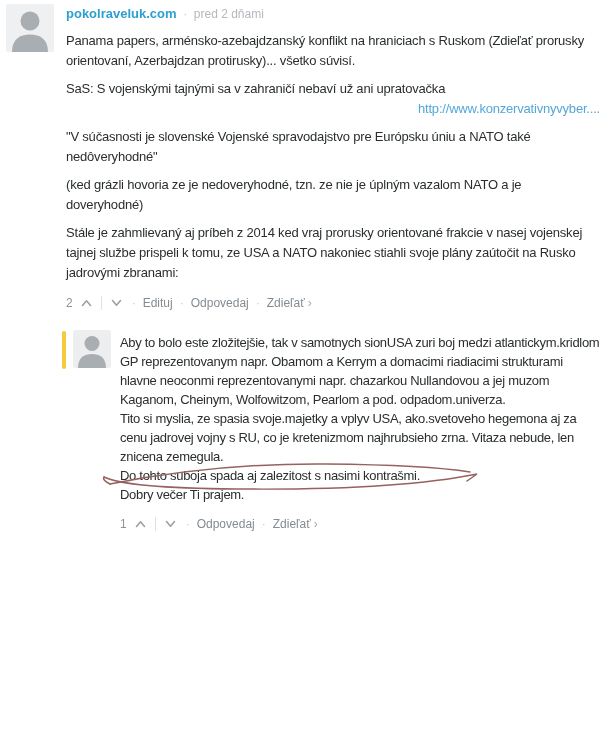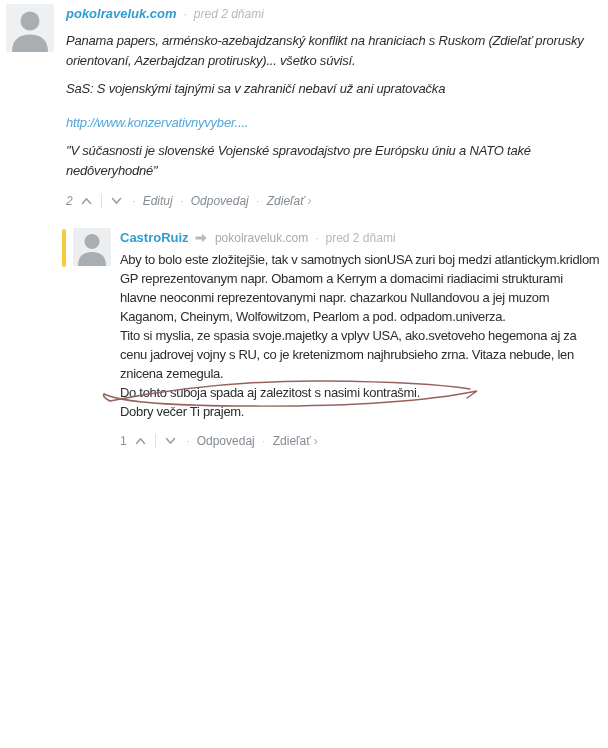--- a/index.html
+++ b/index.html
@@ -1,34 +1,34 @@
 <!DOCTYPE html>
 <html><head>
 <meta charset="utf-8">
 <style>
   html,body{margin:0;padding:0;background:#fff;}
   body{width:608px;height:748px;overflow:hidden;
        font-family:"Liberation Sans",sans-serif;color:#2a2e2e;}
   .thread{padding:4px 8px 0 6px;}
   
-  .comment{display:flex;align-items:flex-start;font-style:italic;}
+  .comment{display:flex;align-items:flex-start;}
   .avatar{flex:none;background:#eef0f2;border-radius:3px;overflow:hidden;cursor:pointer;}
   .avatar.a48{width:48px;height:48px;}
   .avatar.a38{width:38px;height:38px;}
   .cbody{margin-left:12px;flex:1;min-width:0;}
   .chead{font-size:13px;line-height:17px;margin:1px 0 2px;white-space:nowrap;}
   .uname{color:#2e9fd1;font-weight:bold;text-decoration:none;cursor:pointer;}
   .replyto{color:#a4abb1;font-size:12px;text-decoration:none;cursor:pointer;}
   .meta-sep{color:#c0c5c9;font-size:12px;margin:0 3px;}
   .time{color:#b3b9be;font-size:12px;text-decoration:none;cursor:pointer;}
   .arrow-ic{display:inline-block;vertical-align:-1px;margin:0 4px 0 3px;}
   
   .cpar{font-size:13px;line-height:20px;letter-spacing:-0.2px;margin:8px 0;max-width:540px;}
   .cpar.nogap-b{margin-bottom:0;}
-  .cpar.nogap-t{margin-top:14px;}
+  .cpar.nogap-t{margin-top:0;text-align:right;}
   .blink{color:#55a7d8;text-decoration:none;cursor:pointer;}
   
   .actions{display:flex;align-items:center;font-size:12px;color:#878e94;
            margin:13px 0 6px;user-select:none;}
   .vcount{margin-right:5px;color:#8d949a;}
   .chev{display:inline-flex;align-items:center;cursor:pointer;padding:0 3px;}
   .vdiv{width:1px;height:14px;background:#dfe2e5;margin:0 6px;}
   .adot{color:#c5c9cd;margin:0 7px;}
   .albtn{color:#848b91;text-decoration:none;cursor:pointer;}
   .shchev{color:#a7adb2;margin-left:3px;}
@@ -61,20 +61,22 @@
         <span class="meta-sep">·</span>
         <a class="time">pred 2 dňami</a>
       </div>
 
       <p class="cpar">Panama papers, arménsko-azebajdzanský konflikt na hraniciach s Ruskom (Zdieľať prorusky orientovaní, Azerbajdzan protirusky)... všetko súvisí.</p>
       <p class="cpar nogap-b">SaS: S vojenskými tajnými sa v zahraničí nebaví už ani upratovačka</p>
       <p class="cpar nogap-t">
         <a class="blink">http://www.konzervativnyvyber....</a>
       </p>
       <p class="cpar">"V súčasnosti je slovenské Vojenské spravodajstvo pre Európsku úniu a NATO také nedôveryhodné"</p>
+      <p class="cpar">(ked grázli hovoria ze je nedoveryhodné, tzn. ze nie je úplným vazalom NATO a je doveryhodné)</p>
+      <p class="cpar">Stále je zahmlievaný aj príbeh z 2014 ked vraj prorusky orientované frakcie v nasej vojenskej tajnej službe prispeli k tomu, ze USA a NATO nakoniec stiahli svoje plány zaútočit na Rusko jadrovými zbranami:</p>
 
       <div class="actions">
         <span class="vcount">2</span>
         <span class="chev">
           <svg width="11" height="8" viewBox="0 0 11 8">
             <polyline points="1.5,6.5 5.5,1.8 9.5,6.5" fill="none" stroke="#9aa0a6" stroke-width="1.6" stroke-linecap="round" stroke-linejoin="round"></polyline>
           </svg>
         </span>
         <span class="vdiv"></span>
         <span class="chev">
@@ -95,31 +97,20 @@
   <div class="reply">
     <div class="newbar"></div>
     <div class="avatar a38">
       <svg width="38" height="38" viewBox="0 0 38 38">
         <rect width="38" height="38" fill="#eceef0"></rect>
         <circle cx="19" cy="13.5" r="7.5" fill="#a9aeb3"></circle>
         <path d="M5 38 C5 27.5 11 24 19 24 C27 24 33 27.5 33 38 Z" fill="#a9aeb3"></path>
       </svg>
     </div>
     <div class="rbody">
-      <div class="chead">
-        <a class="uname">CastroRuiz</a>
-        <span class="arrow-ic">
-          <svg width="12" height="10" viewBox="0 0 12 10">
-            <path d="M0.5 3.6 H7 V0.5 L11.5 5 L7 9.5 V6.4 H0.5 Z" fill="#b4bac0"></path>
-          </svg>
-        </span>
-        <a class="replyto">pokolraveluk.com</a>
-        <span class="meta-sep">·</span>
-        <a class="time">pred 2 dňami</a>
-      </div>
 
       <div class="rtext">
         <div class="rline">Aby to bolo este zložitejšie, tak v samotnych sionUSA zuri boj medzi atlantickym.kridlom GP reprezentovanym napr. Obamom a Kerrym a domacimi riadiacimi strukturami hlavne neoconmi reprezentovanymi napr. chazarkou Nullandovou a jej muzom Kaganom, Cheinym, Wolfowitzom, Pearlom a pod. odpadom.univerza.</div>
         <div class="rline">Tito si myslia, ze spasia svoje.majetky a vplyv USA, ako.svetoveho hegemona aj za cenu jadrovej vojny s RU, co je kretenizmom najhrubsieho zrna. Vitaza nebude, len znicena zemegula.</div>
         <div class="rline circled">
           <span>Do tohto suboja spada aj zalezitost s nasimi kontrašmi.</span>
           <svg class="ellipse-svg" width="386" height="38" viewBox="0 0 386 38">
             <path d="M14 27 Q 120 6, 230 7 Q 330 8, 374 15" fill="none" stroke="#96615f" stroke-width="1.5" stroke-linecap="round"></path>
             <path d="M8 20 Q 30 31, 140 32 Q 300 33.5, 381 17 L 371 24" fill="none" stroke="#96615f" stroke-width="1.5" stroke-linecap="round"></path>
             <path d="M14 27 Q 6 23, 8 20" fill="none" stroke="#96615f" stroke-width="1.5" stroke-linecap="round"></path>

